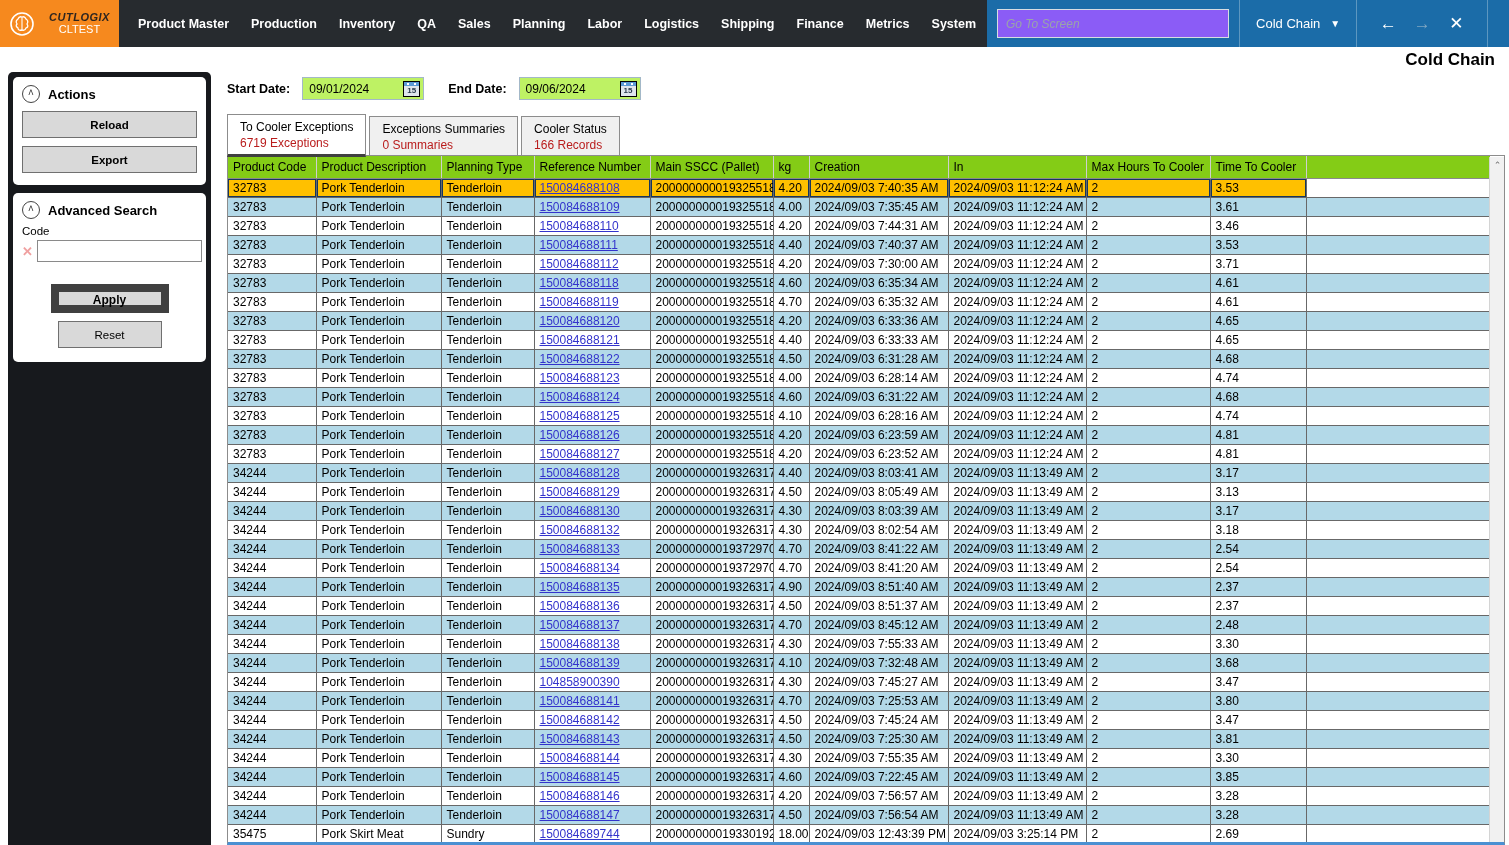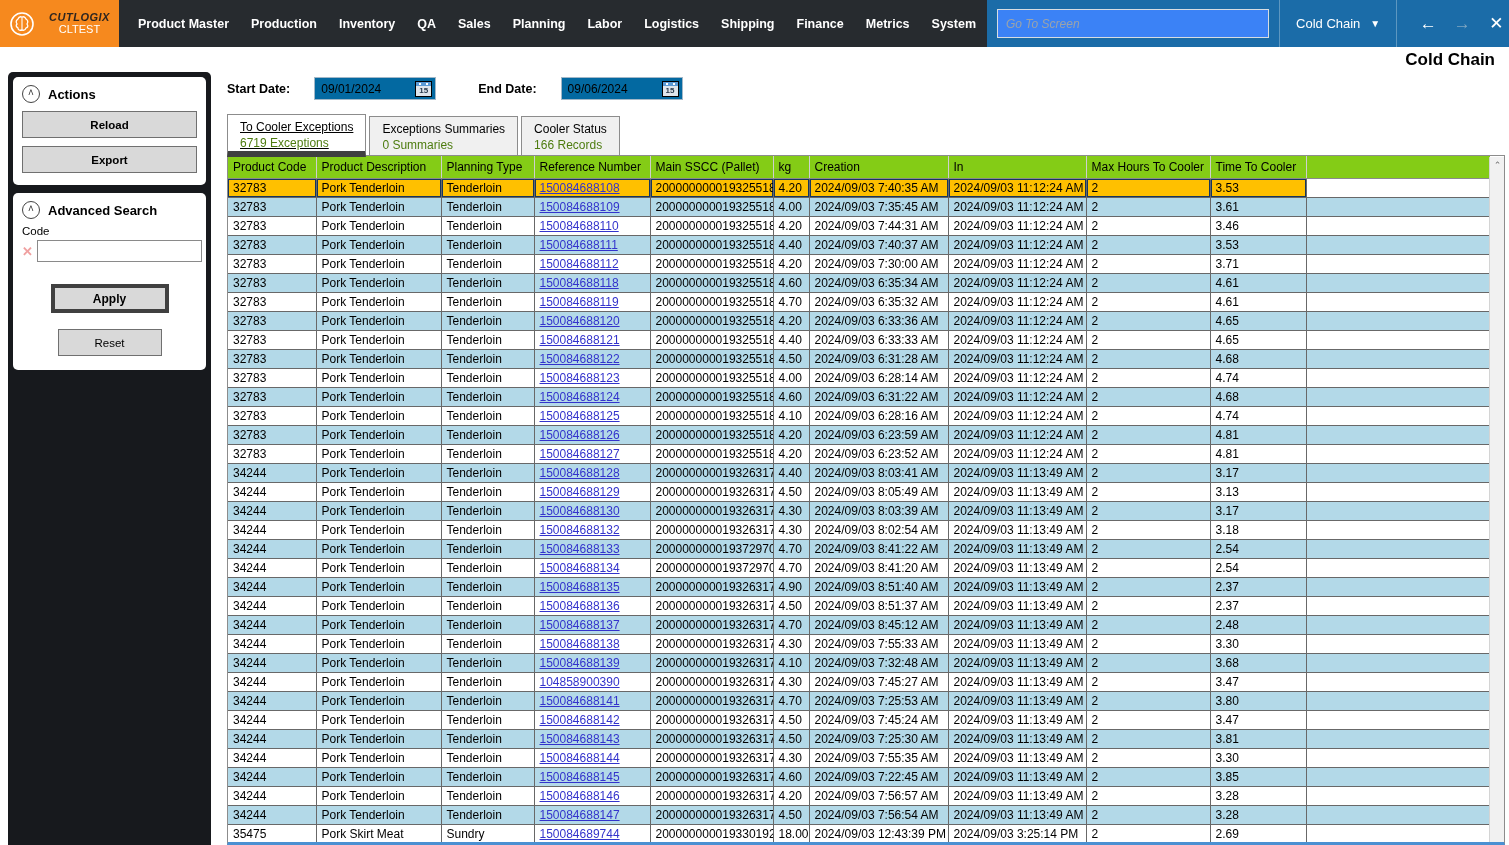--- a/index.html
+++ b/index.html
@@ -10,21 +10,21 @@
   .topnav{position:absolute;left:0;top:0;width:1509px;height:47px;background:#272b2f;display:flex;align-items:stretch;}
   .brand{width:119px;background:#F6891E;display:flex;align-items:center;justify-content:center;gap:14px;flex:0 0 auto;}
   .brand-icon{width:26px;height:26px;flex:0 0 auto;}
   .brand-text{display:flex;flex-direction:column;align-items:center;line-height:1.05;}
   .brand-name{font-size:11px;font-weight:bold;font-style:italic;color:#2d2520;letter-spacing:.5px;}
   .brand-env{font-size:11px;color:#fff;}
   .nav-menu{display:flex;align-items:center;padding-left:8px;flex:1 1 auto;}
   .nav-item{color:#fff;font-size:12.5px;font-weight:bold;padding:0 11px;cursor:pointer;white-space:nowrap;}
   .nav-right{flex:0 0 auto;width:569px;background:#1b6ca8;display:flex;align-items:center;}
   .goto-wrap{display:flex;align-items:center;padding:0 10px;height:100%;}
-  .goto-input{width:272px;height:29px;border:1px solid #d7dde2;background:#3b82f6;font-size:12px;padding:0 8px;
+  .goto-input{width:232px;height:29px;border:1px solid #d7dde2;background:#8b5cf6;font-size:12px;padding:0 8px;
     font-family:"Liberation Sans",sans-serif;}
   .goto-input::placeholder{color:#9aa3ab;font-style:italic;}
   .nav-sep{width:1px;height:47px;background:#5d97c0;}
   .screen-select{display:flex;align-items:center;gap:10px;color:#fff;font-size:13px;padding:0 16px;height:100%;cursor:pointer;white-space:nowrap;}
   .screen-select .caret{font-size:10px;}
   .nav-btns{display:flex;align-items:center;height:100%;padding:0 14px;gap:0;}
   .nav-btn{color:#fff;font-size:17px;width:34px;text-align:center;cursor:pointer;}
   .nav-btn.disabled{color:#7fa6c2;cursor:default;}
   .star-wrap{flex:1;display:flex;align-items:center;justify-content:center;height:100%;}
 
@@ -37,42 +37,42 @@
   .side-card-head{display:flex;align-items:center;gap:8px;margin-bottom:6px;}
   .chev-circle{width:18px;height:18px;border:1px solid #444;border-radius:50%;display:flex;align-items:center;
     justify-content:center;font-size:10px;color:#333;cursor:pointer;line-height:1;padding-bottom:2px;}
   .side-card-title{font-size:13px;font-weight:bold;color:#000;}
   .side-btn{display:block;width:100%;height:27px;margin:8px 0 0 0;background:#d9d9d9;border:1px solid #707070;
     font-size:11.5px;font-weight:bold;color:#000;cursor:pointer;font-family:"Liberation Sans",sans-serif;}
   .field-label{font-size:11.5px;color:#000;margin:2px 0 3px 0;}
   .code-row{display:flex;align-items:center;gap:4px;}
   .clear-x{color:#f0a0a0;font-size:13px;font-weight:bold;cursor:pointer;width:12px;}
   .code-input{flex:1;height:22px;border:1px solid #8a8a8a;font-size:12px;padding:0 4px;font-family:"Liberation Sans",sans-serif;}
-  .btn-apply{display:block;width:118px;height:29px;margin:22px auto 16px auto;background:#d9d9d9;border:4px solid #404040;
+  .btn-apply{display:block;width:118px;height:29px;margin:22px auto 8px auto;background:#d9d9d9;border:8px solid #404040;
     font-size:12px;font-weight:bold;cursor:pointer;font-family:"Liberation Sans",sans-serif;}
   .btn-reset{display:block;width:104px;height:27px;margin:4px auto 2px auto;background:#d9d9d9;border:1px solid #707070;
     font-size:11.5px;cursor:pointer;font-family:"Liberation Sans",sans-serif;}
 
   
-  .filters{position:absolute;left:227px;top:77px;display:flex;align-items:center;gap:24px;}
+  .filters{position:absolute;left:227px;top:77px;display:flex;align-items:center;gap:12px;}
   .filter-label{font-size:12.5px;font-weight:bold;}
-  .date-box{display:flex;align-items:center;border:1px solid #a3b8c8;background:#0369a1;width:122px;height:23px;
-    padding:0 3px 0 6px;justify-content:space-between;margin-right:18px;}
+  .date-box{display:flex;align-items:center;border:1px solid #a3b8c8;background:#bef264;width:122px;height:23px;
+    padding:0 3px 0 6px;justify-content:space-between;margin-right:12px;}
   .date-value{font-size:12px;color:#000;}
   .cal-icon{width:17px;height:16px;border:1px solid #000000;background:#dfe6ec;position:relative;cursor:pointer;
     font-size:8px;font-weight:bold;color:#2a3b4d;display:flex;align-items:flex-end;justify-content:center;line-height:1.1;}
   .cal-icon::before{content:"";position:absolute;top:0;left:0;right:0;height:4px;background:#5b9bd5;}
   .cal-icon::after{content:"";position:absolute;top:1px;left:3px;width:2px;height:2px;background:#fff;box-shadow:7px 0 0 #fff;}
 
   
   .tab-bar{position:absolute;left:227px;top:113px;display:flex;align-items:flex-end;height:43px;z-index:3;}
   .tab{border:1px solid #8c8c8c;background:#f0f0f0;padding:4px 12px 5px 12px;margin-right:3px;cursor:pointer;height:40px;}
-  .tab.active{background:#fff;border-bottom:6px solid #404040;height:43px;margin-bottom:-1px;text-decoration:underline;}
+  .tab.active{background:#fff;border-bottom:3px solid #404040;height:43px;margin-bottom:-1px;}
   .tab-label{font-size:12px;color:#000;line-height:1.35;}
-  .tab-sub{font-size:12px;color:#4d7c0f;line-height:1.35;}
+  .tab-sub{font-size:12px;color:#b91c1c;line-height:1.35;}
 
   
   .grid-wrap{position:absolute;left:227px;top:155px;width:1278px;height:690px;border:1px solid #8c8c8c;
     border-bottom:3px solid #4a90d2;background:#fff;overflow:hidden;z-index:2;}
   table.grid{border-collapse:collapse;table-layout:fixed;width:1262px;}
   .grid th{height:22px;font-size:12px;font-weight:normal;text-align:left;padding:0 5px;color:#000;background:#84cc16;
     border-right:1px solid #cfcfcf;border-bottom:1px solid #8a8a8a;white-space:nowrap;overflow:hidden;cursor:pointer;}
   .grid td{height:19px;font-size:12px;padding:0 5px;border-right:1px solid #686868;border-bottom:1px solid #686868;
     white-space:nowrap;overflow:hidden;}
   .grid tr.stripe td{background:#b3d9e8;}

